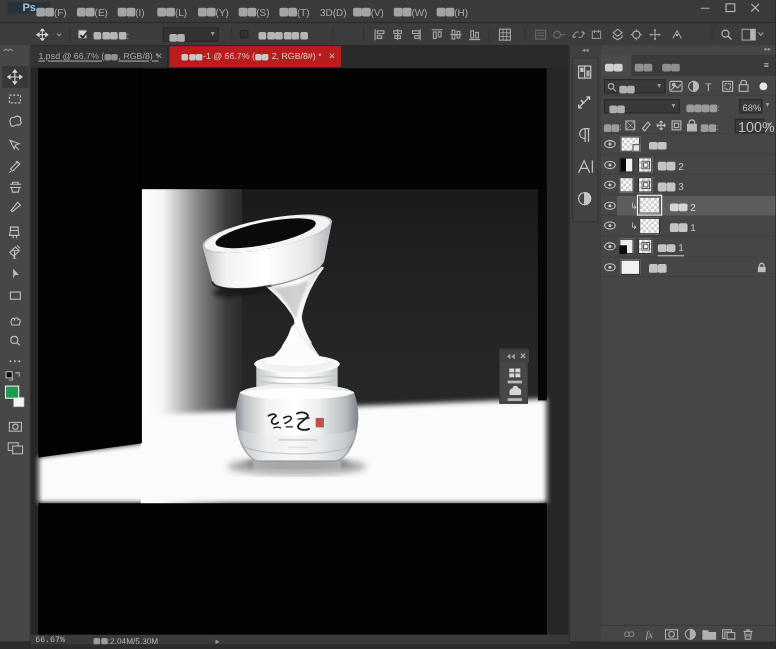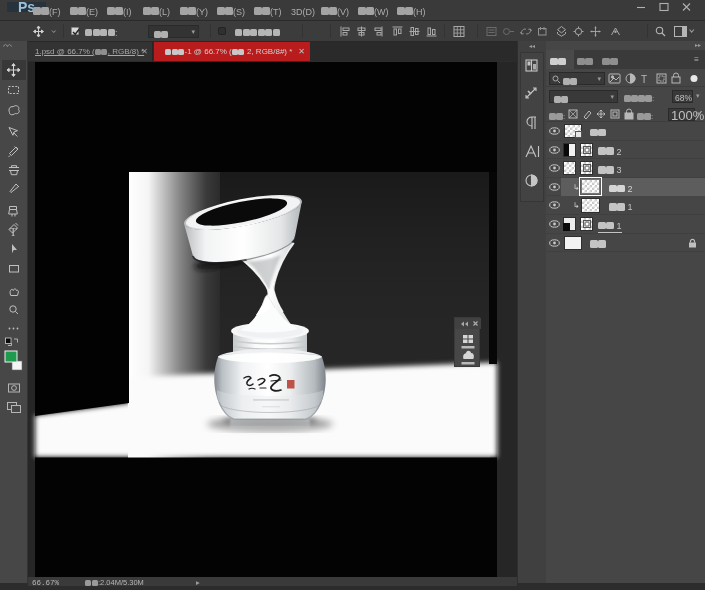--- a/index.html
+++ b/index.html
@@ -7,21 +7,21 @@
 
 .cj{display:inline-block;width:7.5px;height:7.5px;background:#a4a4a4;border-radius:1.5px;margin:0 0.5px 0 0;vertical-align:middle;}
 .cj.sm{width:7px;height:7px;}
 .lat{color:#adadad;font-size:9px;vertical-align:middle;}
 #menuitems{left:0;top:0;width:705px;height:20px;}
 #opticons{left:0;top:0;width:705px;height:42px;}
 #toolicons{left:0;top:0;width:28px;height:583px;}
 .mitem{white-space:nowrap;}
 
 #menubar{left:0;top:0;width:705px;height:20px;background:#3a3a3a;}
-#pslogo{left:7px;top:2px;width:39px;height:10px;background:#26323c;color:#9cc3dc;font-size:14px;font-weight:bold;text-align:center;line-height:11px;}
+#pslogo{left:7px;top:2px;width:39px;height:10px;background:#26323c;color:#9cc3dc;font-size:10px;font-weight:bold;text-align:center;line-height:11px;}
 .mitem{position:absolute;top:5.5px;height:8px;}
 
 #optbar{left:0;top:20px;width:705px;height:22px;background:#3c3c3c;border-top:1px solid #2a2a2a;border-bottom:1px solid #282828;}
 .obox{position:absolute;background:#333;border:1px solid #2a2a2a;text-align:center;}
 
 #tabbar{left:28px;top:42px;width:489px;height:19px;background:#2a2a2a;}
 .tab{position:absolute;top:0;height:19px;font-size:9px;color:#b0b0b0;}
 
 #toolbar{left:0;top:41px;width:28px;height:542px;background:#474747;border-right:1px solid #333;}
 
@@ -577,20 +577,48 @@
           </svg>
         <div class="thumb" style="left:18px;width:18px;height:14px;background:#f2f2f2;"></div>
         <span class="lname" style="left:44px;"><i class="cj" style="background:#c4c4c4;"></i><i class="cj" style="background:#c4c4c4;"></i></span>
         <svg style="position:absolute;left:142px;top:4px;" width="9" height="10" viewBox="0 0 9 10">
             <rect x="1" y="4.5" width="7" height="5" fill="#c0c0c0"></rect>
             <path d="M2.5 4.5 v-1.2 a2 2 0 0 1 4 0 V4.5" stroke="#c0c0c0" fill="none" stroke-width="1.2"></path>
           </svg>
       </div>
     </div>
 
+    <div style="position:absolute;left:0;top:527px;width:159px;height:15px;background:#464646;border-top:1px solid #3a3a3a;">
+      <svg style="position:absolute;left:20px;top:2px;" width="136" height="11" viewBox="0 0 136 11">
+        <g stroke="#b0b0b0" stroke-width="1" fill="none">
+          <g opacity="0.55">
+              <circle cx="4" cy="5.5" r="2.2"></circle>
+              <circle cx="8" cy="5.5" r="2.2"></circle>
+            </g>
+          <text x="21" y="9" font-size="9" font-style="italic" fill="#b0b0b0" stroke="none" font-family="Liberation Serif">fx</text>
+          <g transform="translate(38,0)">
+              <rect x="1" y="1.5" width="11" height="8.5"></rect>
+              <circle cx="6.5" cy="5.7" r="2.6"></circle>
+            </g>
+          <g transform="translate(56,0)">
+              <circle cx="5.5" cy="5.5" r="4.5"></circle>
+              <path d="M5.5 1 a4.5 4.5 0 0 1 0 9Z" fill="#b0b0b0"></path>
+            </g>
+          <g transform="translate(72,0)">
+              <path d="M1 2.5 h4 l1.5 1.5 h6 v6 h-11.5 Z" fill="#b0b0b0"></path>
+            </g>
+          <g transform="translate(90,0)">
+              <path d="M1 1.5 h8 v2 h-6 v6 h-2 Z M5 4 h7 v6 h-7 Z"></path>
+            </g>
+          <g transform="translate(108,0)">
+              <path d="M2 3 h8 M5 3 v-1.5 h2 V3 M3 3 l0.6 7 h4.8 L9 3 M5 5 v3 M7 5 v3"></path>
+            </g>
+        </g>
+      </svg>
+    </div>
   </div>
 
   <div class="abs" id="statusbar">
     <span style="position:absolute;left:4px;top:1px;font-family:Liberation Mono, monospace;">66.67%</span>
     <span style="position:absolute;left:57px;top:1px;"><i class="cj sm" style="background:#9a9a9a;width:6px;height:6px;"></i><i class="cj sm" style="background:#9a9a9a;width:6px;height:6px;"></i><span style="color:#b5b5b5;">:2.04M/5.30M</span></span>
     <span style="position:absolute;left:168px;top:1px;color:#9a9a9a;">▸</span>
   </div>
   <div class="abs" id="bottomstrip"></div>
 </div>
 

